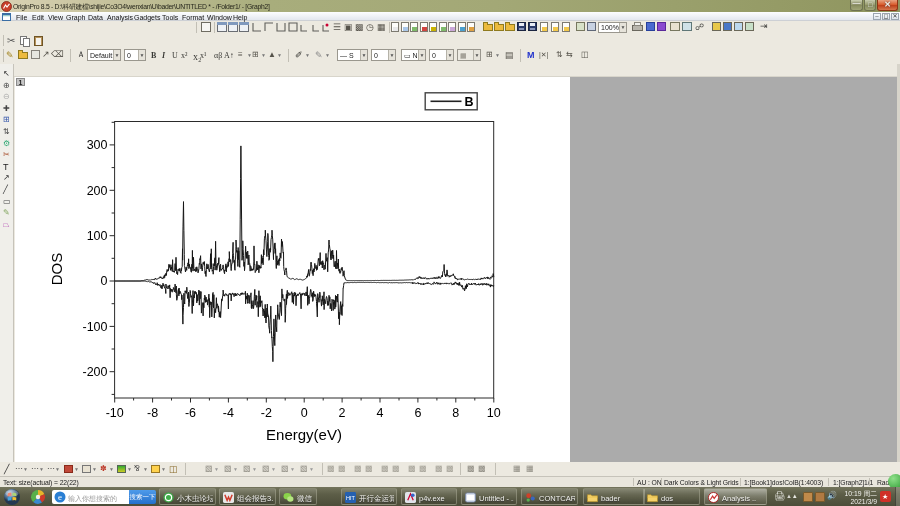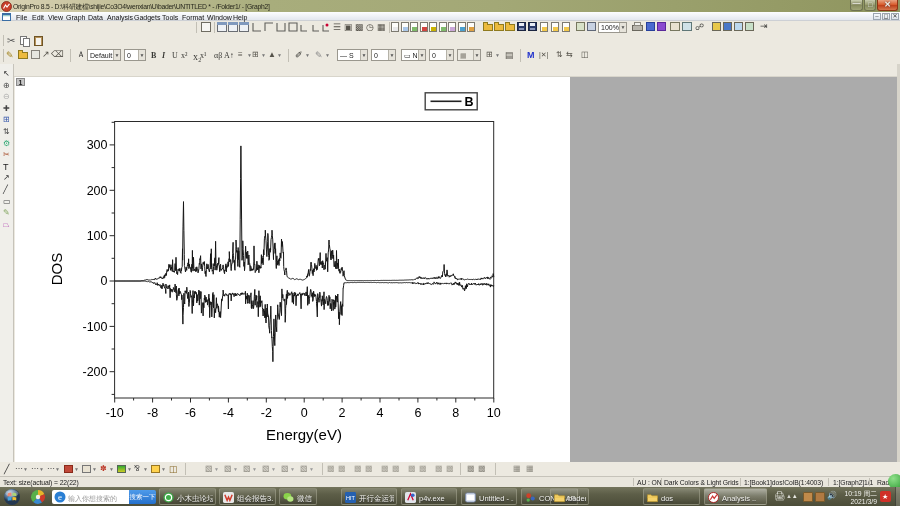--- a/index.html
+++ b/index.html
@@ -374,21 +374,21 @@
       <div class="tbtxt">Untitled - ..</div>
     </div>
 <div class="tbtn" style="left:521px;width:57px;">
       <svg class="tbico" viewBox="0 0 12 12">
         <circle cx="4" cy="4" r="2.6" fill="#d04028"></circle>
         <circle cx="8.5" cy="7" r="2.2" fill="#3a66c0"></circle>
         <circle cx="3.5" cy="8.8" r="1.8" fill="#58b050"></circle>
       </svg>
       <div class="tbtxt">CONTCAR ..</div>
     </div>
-<div class="tbtn" style="left:550px;width:39px;">
+<div class="tbtn" style="left:583px;width:62px;">
       <svg class="tbico" viewBox="0 0 12 12">
         <path d="M0.5 3 L0.5 10.5 L11.5 10.5 L11.5 4.2 L5.5 4.2 L4.3 3 Z" fill="#f5d26b" stroke="#b08d2a" stroke-width="0.8"></path>
         <path d="M0.5 5.6 L11.5 5.6" stroke="#e8bf4a" stroke-width="0.8"></path>
       </svg>
       <div class="tbtxt">bader</div>
     </div>
 <div class="tbtn" style="left:643px;width:57px;">
       <svg class="tbico" viewBox="0 0 12 12">
         <path d="M0.5 3 L0.5 10.5 L11.5 10.5 L11.5 4.2 L5.5 4.2 L4.3 3 Z" fill="#f5d26b" stroke="#b08d2a" stroke-width="0.8"></path>
         <path d="M0.5 5.6 L11.5 5.6" stroke="#e8bf4a" stroke-width="0.8"></path>

